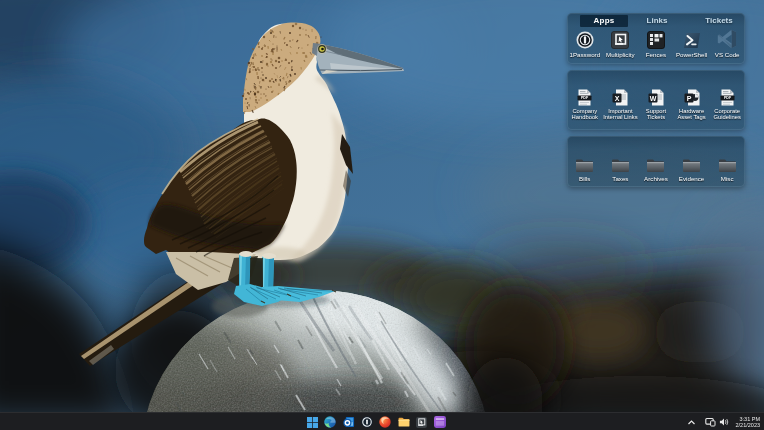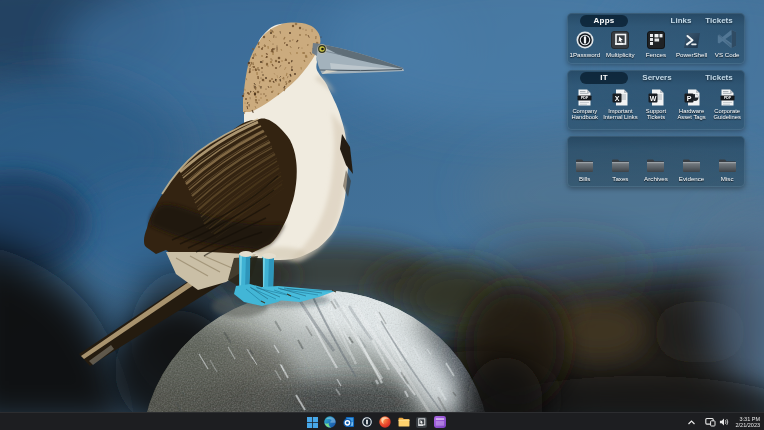--- a/index.html
+++ b/index.html
@@ -1,20 +1,20 @@
 <!DOCTYPE html>
 <html><head><meta charset="utf-8"><style>
 html,body{margin:0;padding:0;}
 *{-webkit-font-smoothing:antialiased;}
 #root{position:relative;width:764px;height:430px;overflow:hidden;font-family:"Liberation Sans",sans-serif;background:#47749c;}
 .fence{position:absolute;left:567px;width:178px;border-radius:5px;
  background:linear-gradient(180deg,rgba(11,35,52,0.54) 0%,rgba(16,44,62,0.44) 26%,rgba(20,50,68,0.40) 100%);
  box-shadow:0 2px 5px rgba(0,0,0,0.3), inset 0 0 0 1px rgba(170,205,230,0.14);}
 .tabs{position:absolute;top:1px;left:0;right:0;height:13px;}
-.pill{position:absolute;left:13px;top:1px;width:48px;height:12px;border-radius:6px;
+.pill{position:absolute;left:13px;top:1px;width:48px;height:12px;border-radius:1px;
  background:rgba(8,30,48,0.78);color:#fff;font-size:8px;font-weight:bold;
  text-align:center;line-height:12px;letter-spacing:0.2px;}
 .tab{position:absolute;top:1px;height:12px;color:#c6dcea;font-size:8px;font-weight:bold;
  text-align:center;line-height:12px;text-shadow:0 1px 2px rgba(0,0,0,0.5);}
 .irow{position:absolute;left:0;display:flex;width:178px;}
 .it{width:35.6px;display:flex;flex-direction:column;align-items:center;flex:none;}
 .ic{height:19px;display:flex;align-items:flex-end;justify-content:center;}
 .lb{margin-top:2px;font-size:6.2px;color:#fff;text-shadow:0 1px 1px rgba(0,0,0,0.8);white-space:nowrap;}
 .lb2{margin-top:2px;font-size:5.8px;line-height:6.4px;color:#fff;text-align:center;text-shadow:0 1px 1px rgba(0,0,0,0.8);white-space:nowrap;}
 #taskbar{position:absolute;left:0;top:412px;width:764px;height:18px;background:#1d1e21;
@@ -437,21 +437,21 @@
 <path d="M274,290 L300,299 M280,289 L318,295 M287,289 L333,291" stroke="#2a8fb0" stroke-width="0.9" fill="none"></path>
 <path d="M287,294 L291,296 M332,290 L336,292 M261,301 L265,303" stroke="#3a3a2a" stroke-width="1.1" fill="none"></path>
 <path d="M250,287 L268,299 M256,287 L280,297" stroke="#1f5d75" stroke-width="0.8" stroke-opacity="0.7" fill="none"></path>
 <path d="M278,288 L306,296 M284,288 L322,293" stroke="#1f5d75" stroke-width="0.8" stroke-opacity="0.7" fill="none"></path>
 <ellipse cx="246" cy="254" rx="7" ry="3" fill="#e4ddcd"></ellipse>
 <ellipse cx="269" cy="256" rx="7" ry="3" fill="#e4ddcd"></ellipse>
 </svg>
 <div class="fence" style="top:13px;height:51px;">
 <div class="tabs">
 <div class="pill">Apps</div>
-<div class="tab" style="left:62px;width:56px;margin-left:24px;">Links</div>
+<div class="tab" style="left:62px;width:56px;">Links</div>
 <div class="tab" style="left:124px;width:56px;">Tickets</div>
 </div>
 <div class="irow" style="top:17px;">
 <div class="it">
           <div class="ic">
             <svg width="18" height="18" viewBox="0 0 19 19">
 <circle cx="9.5" cy="9.5" r="9" fill="#dfe5e9"></circle>
 <circle cx="9.5" cy="9.5" r="7.2" fill="#10151c"></circle>
 <circle cx="9.5" cy="9.5" r="5.6" fill="#e8edf0"></circle>
 <circle cx="9.5" cy="9.5" r="4.4" fill="#10151c"></circle>
@@ -509,25 +509,20 @@
 <path d="M14.5,0.8 L19,3 L19,17 L14.5,19.2 L5.5,12 L2.2,14.6 L0.8,13.8 L0.8,6.2 L2.2,5.4 L5.5,8 Z M14.7,5.6 L8.4,10 L14.7,14.4 Z" fill="#527795"></path>
 <path d="M14.5,0.8 L19,3 L19,17 L14.5,19.2 L14.7,14.4 L14.7,5.6 Z" fill="#2f4b63"></path>
 <path d="M0.8,6.2 L2.2,5.4 L14.5,19.2 L14.5,16 Z" fill="#3f607c" fill-opacity="0.6"></path>
 </svg>
           </div>
           <div class="lb">VS Code</div>
         </div>
 </div>
 </div>
     <div class="fence" style="top:70px;height:60px;">
-<div class="tabs">
-<div class="pill">IT</div>
-<div class="tab" style="left:62px;width:56px;">Servers</div>
-<div class="tab" style="left:124px;width:56px;">Tickets</div>
-</div>
 <div class="irow" style="top:17px;">
 <div class="it">
           <div class="ic">
             <svg width="15" height="17" viewBox="0 0 15 17">
 <path d="M1.5,0.5 L10,0.5 L13.5,4 L13.5,16.5 L1.5,16.5 Z" fill="#f2f3f4"></path>
 <path d="M10,0.5 L10,4 L13.5,4 Z" fill="#b9bfc4"></path>
 <rect x="3" y="2.2" width="5.5" height="1" fill="#9aa2a8"></rect>
 <rect x="3" y="4" width="8.5" height="1" fill="#b4bbc0"></rect>
 <rect x="0.5" y="6.5" width="14" height="5" rx="0.8" fill="#14181c"></rect>
 <text x="7.5" y="10.4" font-size="3.6" font-weight="bold" fill="#fff" text-anchor="middle" font-family="Liberation Sans,sans-serif">PDF</text>

